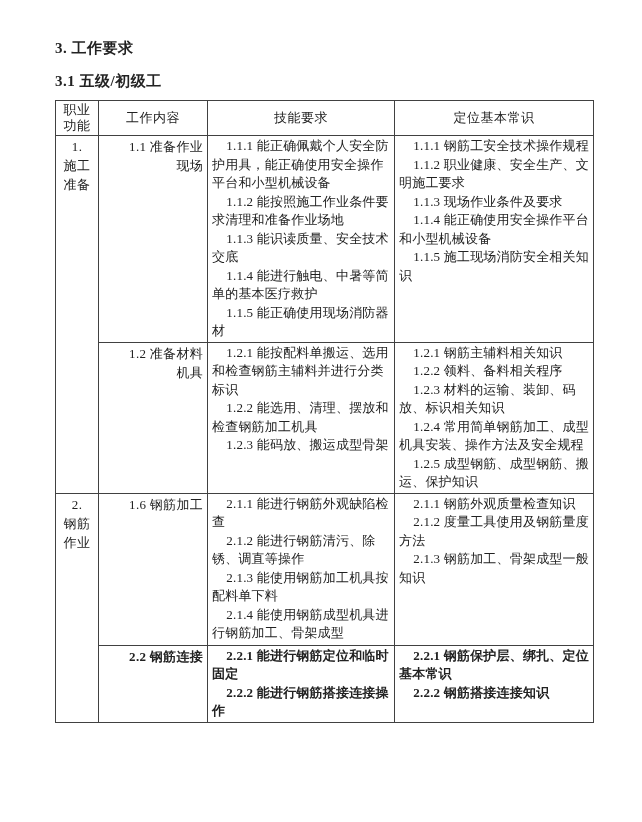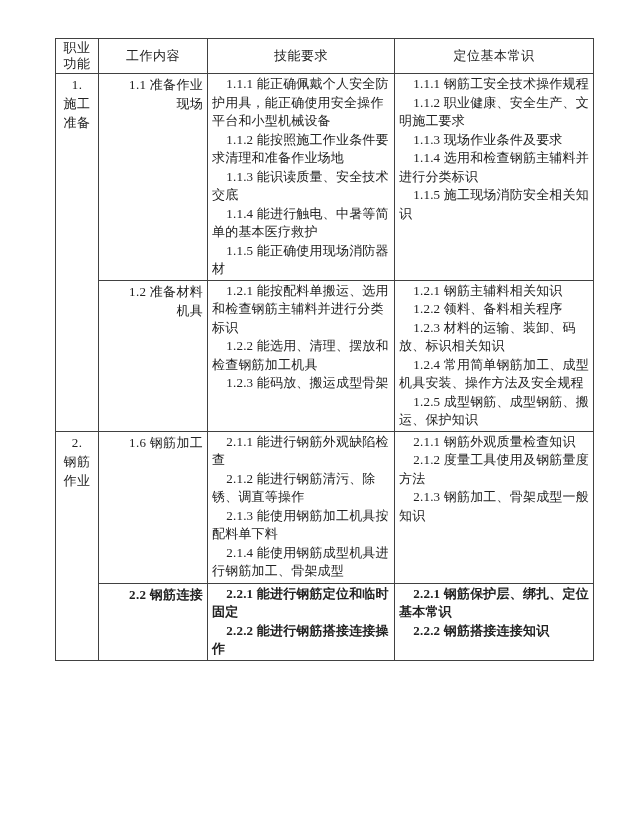--- a/index.html
+++ b/index.html
@@ -54,22 +54,24 @@
     margin:0; text-indent:1.1em;
     line-height:18.5px; letter-spacing:0.2px;
     text-align:left;
   }
 </style>
 </head>
 <body>
 
 <div class="page">
 
+  <h1 class="section-heading">3. 工作要求</h1>
 
 
+  <h2 class="subsection-heading">3.1 五级/初级工</h2>
 
   <table class="req">
     <colgroup>
       <col style="width:43px">
       <col style="width:109px">
       <col style="width:187px">
       <col style="width:199px">
     </colgroup>
 
     <tbody>
@@ -93,21 +95,21 @@
         <p class="item">1.1.1 能正确佩戴个人安全防护用具，能正确使用安全操作平台和小型机械设备</p>
         <p class="item">1.1.2 能按照施工作业条件要求清理和准备作业场地</p>
         <p class="item">1.1.3 能识读质量、安全技术交底</p>
         <p class="item">1.1.4 能进行触电、中暑等简单的基本医疗救护</p>
         <p class="item">1.1.5 能正确使用现场消防器材</p>
       </td>
       <td class="knowledge-cell">
         <p class="item">1.1.1 钢筋工安全技术操作规程</p>
         <p class="item">1.1.2 职业健康、安全生产、文明施工要求</p>
         <p class="item">1.1.3 现场作业条件及要求</p>
-        <p class="item">1.1.4 选用和检查钢筋主辅料并进行分类标识</p>
+        <p class="item">1.1.4 能正确使用安全操作平台和小型机械设备</p>
         <p class="item">1.1.5 施工现场消防安全相关知识</p>
       </td>
     </tr>
 
     <tr class="r12">
       <td class="work-cell">
         <div class="work-text">1.2 准备材料机具</div>
       </td>
       <td class="skills-cell">
         <p class="item">1.2.1 能按配料单搬运、选用和检查钢筋主辅料并进行分类标识</p>

